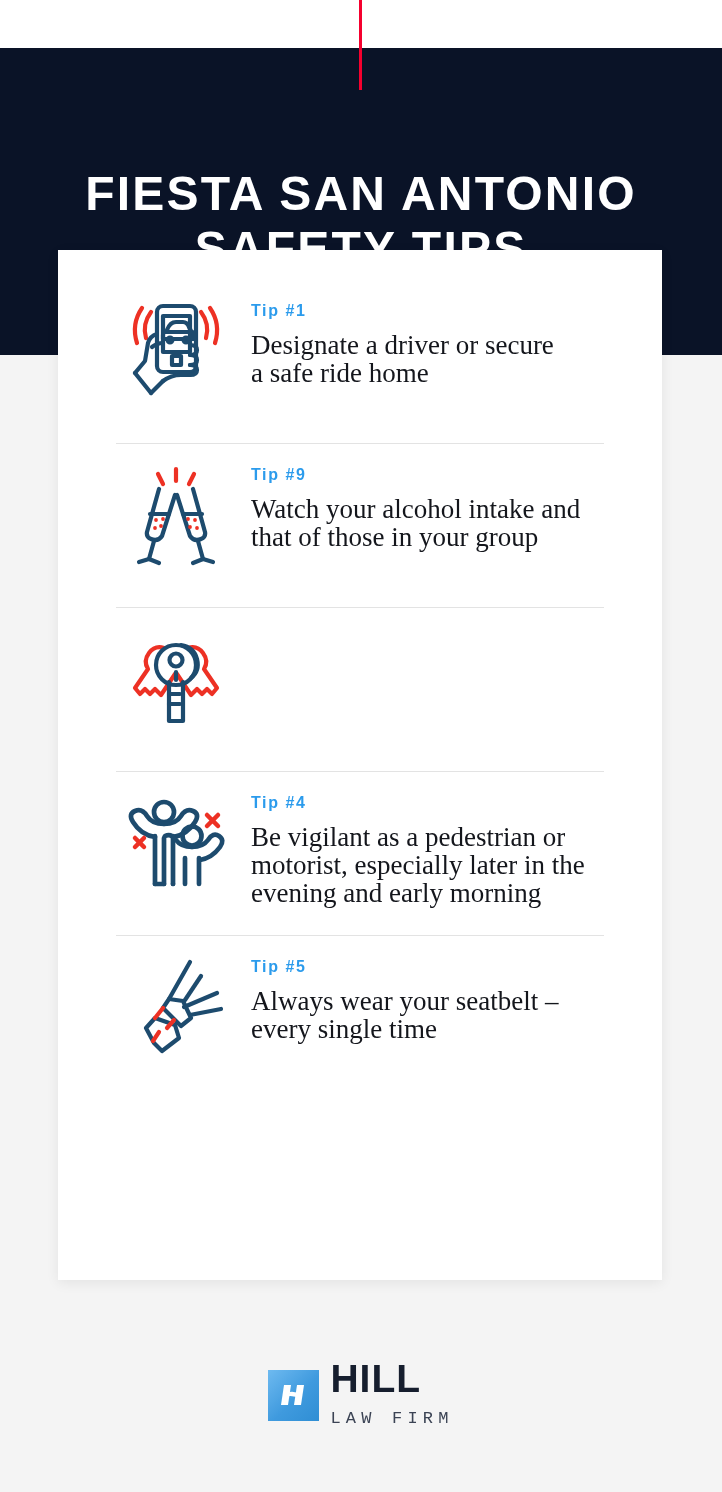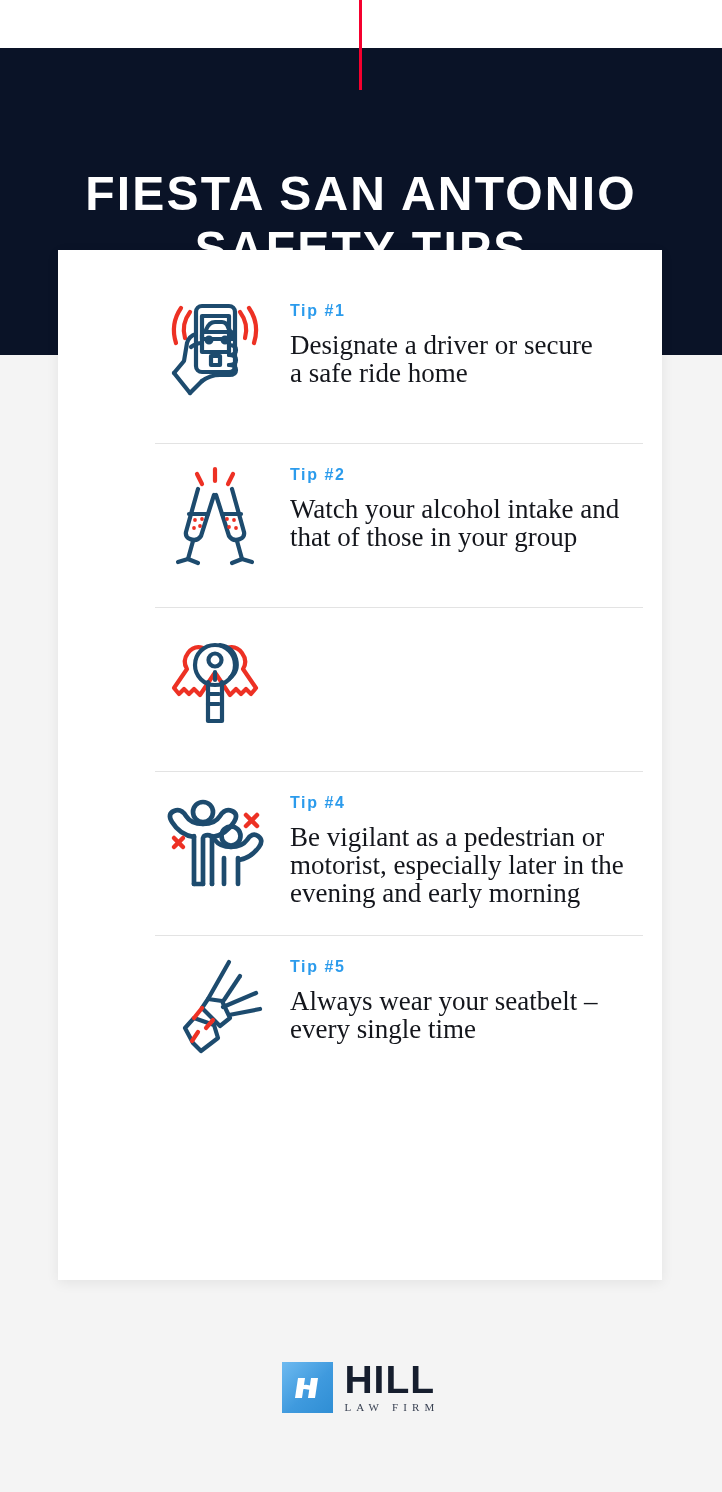--- a/index.html
+++ b/index.html
@@ -68,21 +68,20 @@
     height: 1030px;
     background: #ffffff;
     box-shadow: 0 3px 12px rgba(0,0,0,0.07);
     z-index: 5;
   }
   .tips {
     position: absolute;
     top: 30px;
     left: 0;
     width: 604px;
-    padding-left: 39px;
   }
   .tip-row {
     display: flex;
     align-items: flex-start;
     padding: 0 58px 0 58px;
     min-height: 163px;
     box-sizing: border-box;
   }
   .divider {
     height: 1px;
@@ -146,24 +145,24 @@
   .logo-name {
     color: #161e2e;
     font-family: "Liberation Sans", sans-serif;
     font-weight: bold;
     font-size: 39px;
     line-height: 33px;
     letter-spacing: 1px;
   }
   .logo-sub {
     color: #3b4354;
-    font-family: Liberation Serif, serif;
-    font-size: 11px;
+    font-family: Liberation Mono, monospace;
+    font-size: 17px;
     letter-spacing: 5.2px;
-    margin-top: 5px;
+    margin-top: 14px;
   }
 </style>
 </head>
 <body>
 
 <div class="page">
 
   <div class="top-strip"></div>
   <div class="red-tick"></div>
 
@@ -239,21 +238,21 @@
               <circle cx="33" cy="70" r="1.9"></circle>
                 <circle cx="39" cy="68" r="1.9"></circle>
               <circle cx="66" cy="61" r="1.9"></circle>
                 <circle cx="73" cy="62" r="1.9"></circle>
               <circle cx="68" cy="69" r="1.9"></circle>
                 <circle cx="75" cy="70" r="1.9"></circle>
             </g>
           </svg>
         </div>
         <div class="tip-body">
-          <p class="tip-label">Tip #2</p>
+          <p class="tip-label">Tip #9</p>
           <p class="tip-text">Watch your alcohol intake and
 that of those in your group</p>
         </div>
       </div>
 
       <div class="divider"></div>
 
       <div class="tip-row">
         <div class="tip-icon">
           <svg width="108" height="112" viewBox="0 0 108 112" fill="none">

